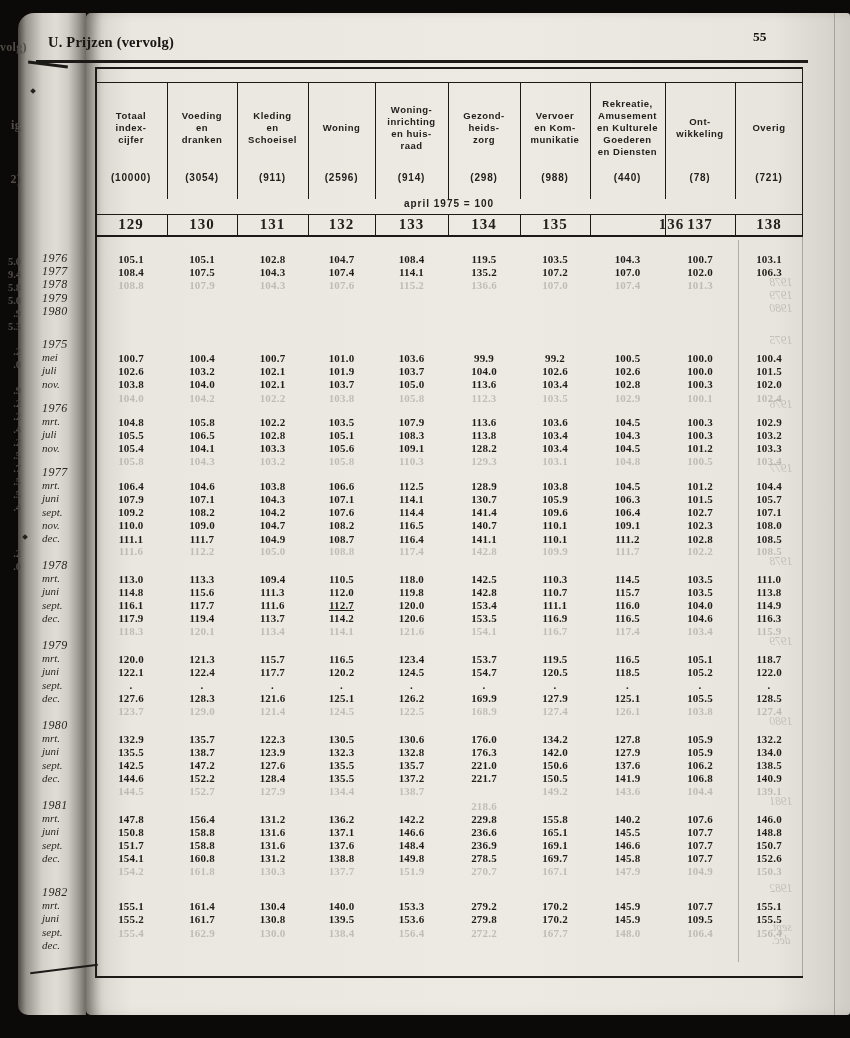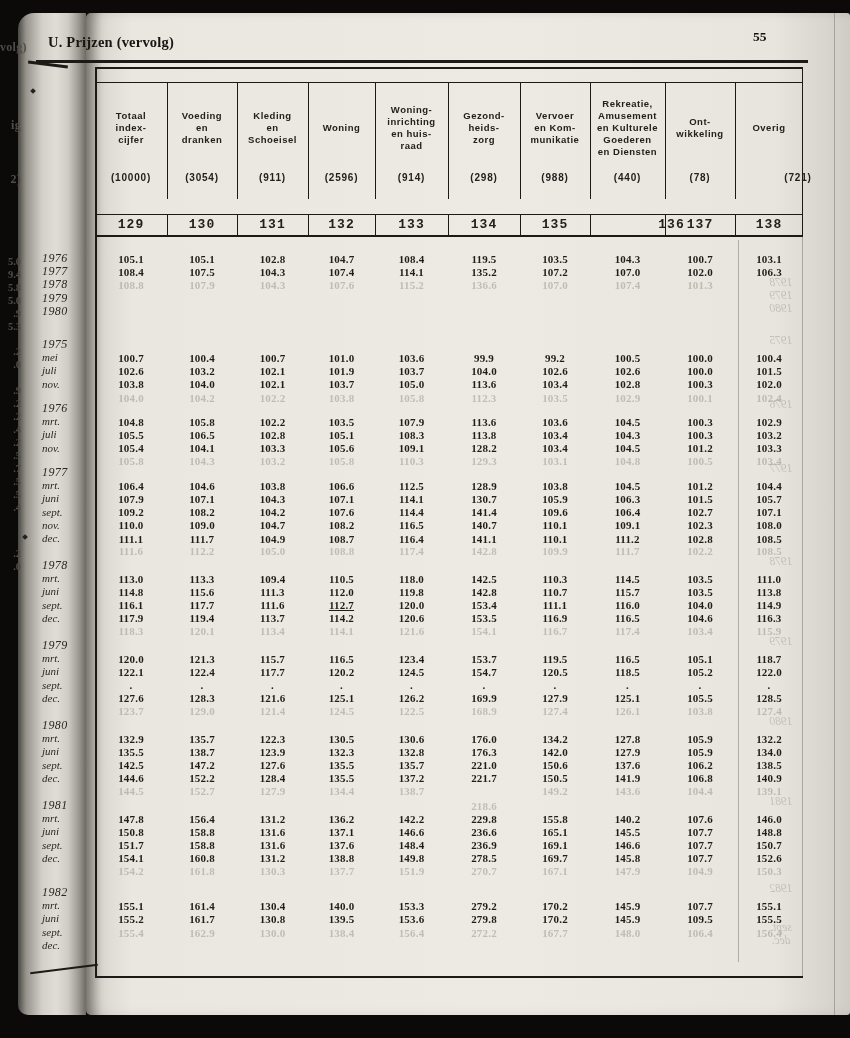--- a/index.html
+++ b/index.html
@@ -30,22 +30,22 @@
            font-family:"Liberation Sans",sans-serif;font-size:9.5px;font-weight:700;color:#23211e;
            letter-spacing:1.1px;line-height:14px;}
   .base-note{position:absolute;left:95px;top:196px;width:708px;height:15px;text-align:center;
              font-family:"Liberation Sans",sans-serif;font-size:10px;font-weight:700;color:#23211e;
              letter-spacing:1px;line-height:15px;}
   .hcell{position:absolute;display:flex;align-items:center;justify-content:center;
          font-family:"Liberation Sans",sans-serif;font-size:9.5px;font-weight:700;color:#23211e;
          letter-spacing:.5px;text-align:center;line-height:12px;white-space:pre-line;}
   .hweight{position:absolute;text-align:center;font-family:"Liberation Sans",sans-serif;
            font-size:10px;font-weight:700;color:#23211e;letter-spacing:.8px;}
-  .hcode{position:absolute;text-align:center;font-family:Liberation Mono, monospace;
-         font-size:13px;font-weight:700;color:#23211e;letter-spacing:1px;line-height:21px;}
+  .hcode{position:absolute;text-align:center;font-family:Liberation Serif, serif;
+         font-size:15px;font-weight:700;color:#23211e;letter-spacing:1px;line-height:21px;}
   .rlabel{position:absolute;left:42px;width:52px;font-style:italic;color:#2a2724;line-height:13px;}
   .rlabel.year{font-size:12px;letter-spacing:.4px;}
   .rlabel.month{font-size:11px;}
   .val{position:absolute;text-align:center;font-size:11px;font-weight:700;color:#1f1d1a;
        line-height:13px;letter-spacing:.2px;}
   .ghostrow .val{color:#8a877f;opacity:.45;filter:blur(.3px);}
   .mghost{position:absolute;left:756px;width:50px;font-style:italic;font-size:11.5px;color:#8a877f;
           opacity:.38;transform:scaleX(-1);text-align:center;filter:blur(.3px);}
   .curve{position:absolute;background:#1c1a17;}
 </style>
@@ -67,20 +67,21 @@
   <div class="line" style="left:95px;top:82px;width:708px;height:1.2px;"></div>
   <div class="line" style="left:95px;top:214px;width:708px;height:1.2px;"></div>
   <div class="line" style="left:95px;top:235px;width:708px;height:2px;"></div>
   <div class="line" style="left:95px;top:976px;width:708px;height:2px;"></div>
   <div class="curve" style="left:30px;top:968px;width:68px;height:2px;transform:rotate(-7deg);"></div>
   <div class="line" style="left:95px;top:67px;width:1.5px;height:910px;"></div>
   <div class="line" style="left:802px;top:67px;width:1.2px;height:169px;"></div>
   <div class="line soft" style="left:802px;top:236px;width:1px;height:740px;"></div>
   <div class="line soft" style="left:738px;top:240px;width:1px;height:722px;"></div>
 
+  <div class="base-note">april 1975  =  100</div>
 
   <div id="headerLayer">
       <div class="hcell" style="left: 96px; top: 88px; width: 70px; height: 80px;">Totaal
 index-
 cijfer</div>
       <div class="hweight" style="left: 95px; top: 172px; width: 72px;">(10000)</div>
       <div class="hcode" style="left: 95px; top: 214px; width: 72px; height: 21px;">129</div>
       <div class="hcell" style="left: 168px; top: 88px; width: 68px; height: 80px;">Voeding
 en
 dranken</div>
@@ -131,21 +132,21 @@
       <div class="hcode" style="left: 590px; top: 214px; width: 75px; height: 21px; padding-left: 44px;">136</div>
       <div class="line" style="left: 590px; top: 83px; width: 1.2px; height: 116px;"></div>
       <div class="line" style="left: 590px; top: 214px; width: 1.2px; height: 21px;"></div>
       <div class="hcell" style="left: 666px; top: 88px; width: 68px; height: 80px;">Ont-
 wikkeling</div>
       <div class="hweight" style="left: 665px; top: 172px; width: 70px;">(78)</div>
       <div class="hcode" style="left: 665px; top: 214px; width: 70px; height: 21px;">137</div>
       <div class="line" style="left: 665px; top: 83px; width: 1.2px; height: 116px;"></div>
       <div class="line" style="left: 665px; top: 214px; width: 1.2px; height: 21px;"></div>
       <div class="hcell" style="left: 736px; top: 88px; width: 66px; height: 80px;">Overig</div>
-      <div class="hweight" style="left: 735px; top: 172px; width: 68px; margin-left: 29px;">(721)</div>
+      <div class="hweight" style="left: 735px; top: 172px; width: 68px;">(721)</div>
       <div class="hcode" style="left: 735px; top: 214px; width: 68px; height: 21px;">138</div>
       <div class="line" style="left: 735px; top: 83px; width: 1.2px; height: 116px;"></div>
       <div class="line" style="left: 735px; top: 214px; width: 1.2px; height: 21px;"></div>
     </div>
   <div id="bodyLayer">
       <div class="rlabel year" style="top: 252px;">1976</div>
       <div class="val" style="left: 96px; top: 252.5px; width: 70px;">105.1</div>
       <div class="val" style="left: 168px; top: 252.5px; width: 68px;">105.1</div>
       <div class="val" style="left: 238px; top: 252.5px; width: 69px;">102.8</div>
       <div class="val" style="left: 309px; top: 252.5px; width: 65px;">104.7</div>

